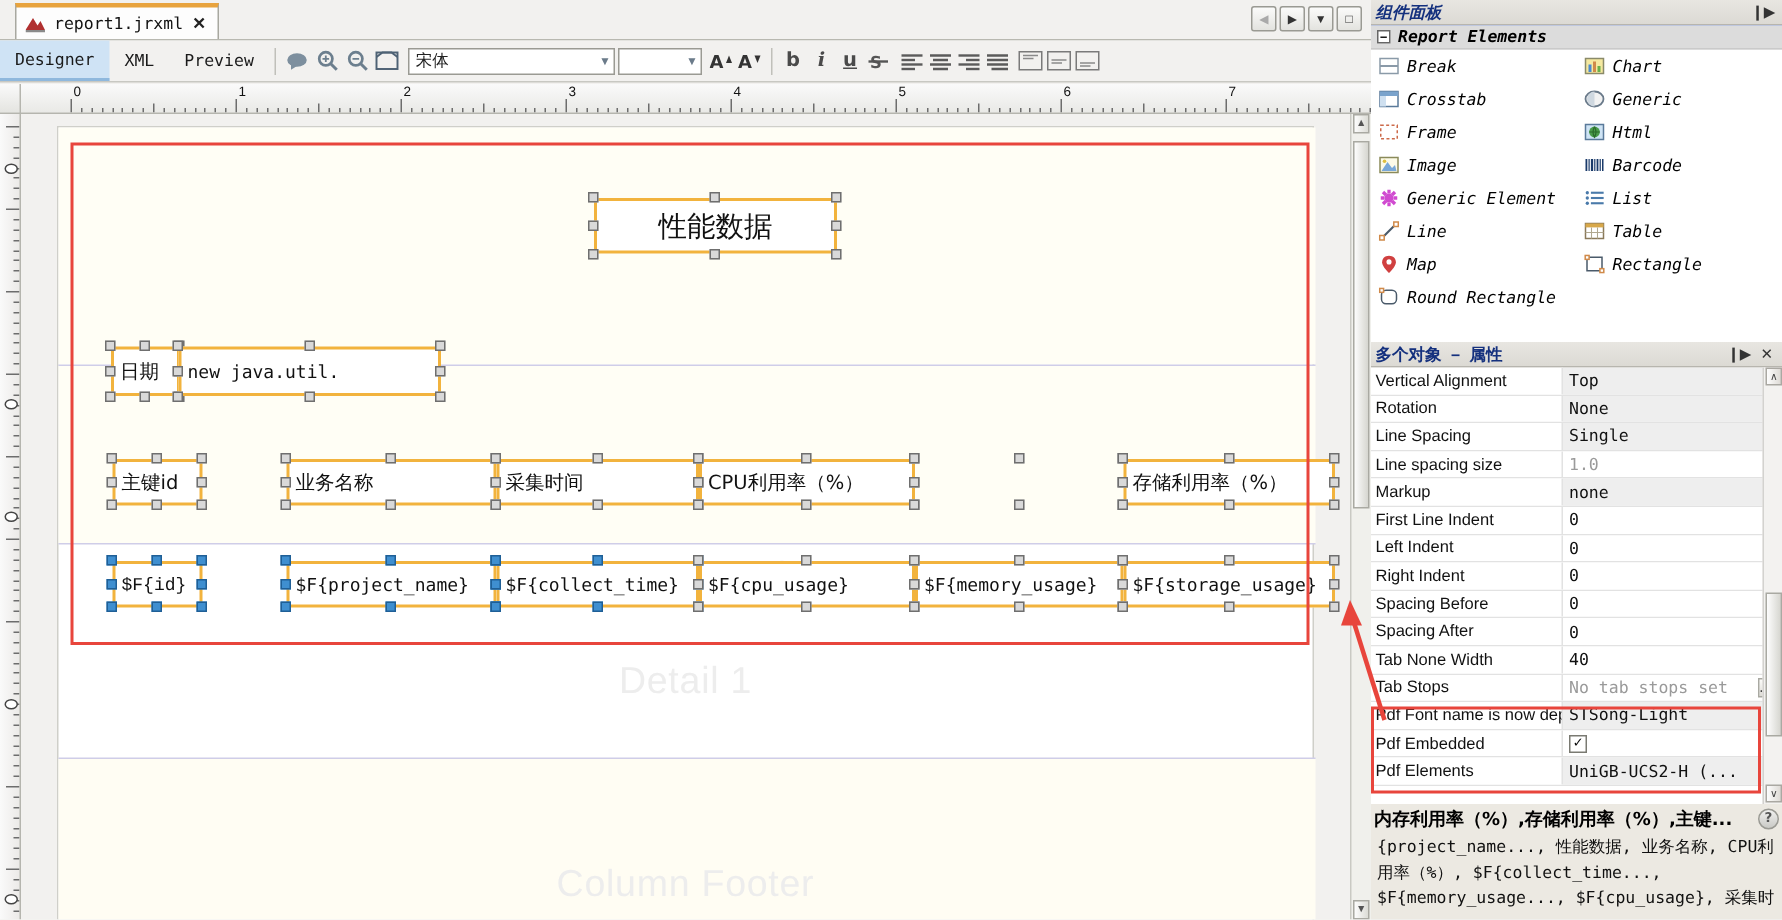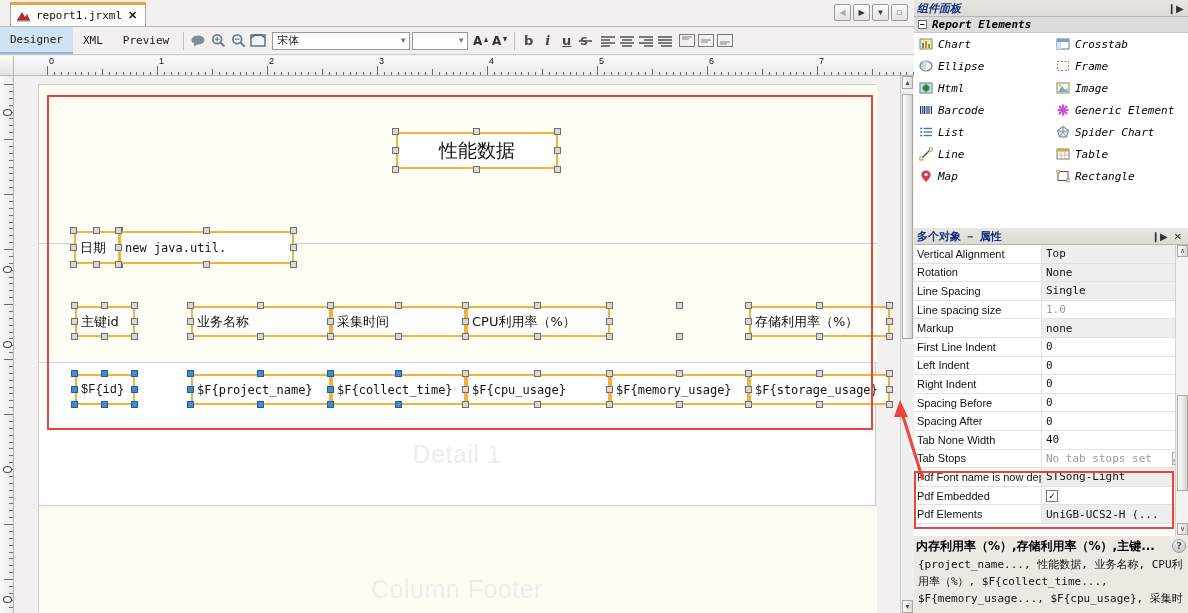--- a/index.html
+++ b/index.html
@@ -830,20 +830,29 @@
       </div>
       <div class="pal-body">
         <div class="pal-group">
           <span class="pal-expander">−</span>
           <span>Report Elements</span>
         </div>
         <div class="pal-grid" id="pal-grid">
             <div class="pal-item">
               <span class="pal-ico">
                 <svg width="14" height="14">
+                  <rect x="1" y="2" width="12" height="10" fill="#fff" stroke="#8a9aa8"></rect>
+                  <line x1="1" y1="7" x2="13" y2="7" stroke="#8a9aa8" stroke-width="1.4"></line>
+                </svg>
+              </span>
+              <span>Break</span>
+            </div>
+            <div class="pal-item">
+              <span class="pal-ico">
+                <svg width="14" height="14">
                   <rect x="1" y="2" width="12" height="10" fill="#f5e9a0" stroke="#8a8a6a"></rect>
                   <rect x="3" y="6" width="2" height="5" fill="#4a8ad0"></rect>
                   <rect x="6" y="4" width="2" height="7" fill="#d08a4a"></rect>
                   <rect x="9" y="7" width="2" height="4" fill="#6ab04a"></rect>
                 </svg>
               </span>
               <span>Chart</span>
             </div>
             <div class="pal-item">
               <span class="pal-ico">
@@ -855,21 +864,21 @@
               </span>
               <span>Crosstab</span>
             </div>
             <div class="pal-item">
               <span class="pal-ico">
                 <svg width="14" height="14">
                   <ellipse cx="7" cy="7" rx="6" ry="5" fill="#f2f2f2" stroke="#6a7a8a" stroke-width="1.2"></ellipse>
                   <path d="M7 2 A5 5 0 0 0 7 12" fill="#cfd8e0"></path>
                 </svg>
               </span>
-              <span>Ellipse</span>
+              <span>Generic</span>
             </div>
             <div class="pal-item">
               <span class="pal-ico">
                 <svg width="14" height="14">
                   <rect x="1.5" y="2.5" width="11" height="9" fill="#fff" stroke="#cc6a4a" stroke-dasharray="2,1.6"></rect>
                 </svg>
               </span>
               <span>Frame</span>
             </div>
             <div class="pal-item">
@@ -937,35 +946,20 @@
                     <rect x="4.6" y="6.3" width="8.5" height="1.4"></rect>
                     <rect x="4.6" y="9.8" width="8.5" height="1.4"></rect>
                   </g>
                 </svg>
               </span>
               <span>List</span>
             </div>
             <div class="pal-item">
               <span class="pal-ico">
                 <svg width="14" height="14">
-                  <polygon points="7,1.5 12.5,5.5 10.5,12 3.5,12 1.5,5.5" fill="#dfe7ee" stroke="#6a7a8a"></polygon>
-                  <g stroke="#6a7a8a" stroke-width=".7">
-                    <line x1="7" y1="7" x2="7" y2="1.5"></line>
-                    <line x1="7" y1="7" x2="12.5" y2="5.5"></line>
-                    <line x1="7" y1="7" x2="10.5" y2="12"></line>
-                    <line x1="7" y1="7" x2="3.5" y2="12"></line>
-                    <line x1="7" y1="7" x2="1.5" y2="5.5"></line>
-                  </g>
-                </svg>
-              </span>
-              <span>Spider Chart</span>
-            </div>
-            <div class="pal-item">
-              <span class="pal-ico">
-                <svg width="14" height="14">
                   <line x1="2.5" y1="11.5" x2="11.5" y2="2.5" stroke="#4a5a6a" stroke-width="1.4"></line>
                   <rect x="0.8" y="10" width="3" height="3" fill="#fff" stroke="#d08a4a"></rect>
                   <rect x="10.2" y="1" width="3" height="3" fill="#fff" stroke="#d08a4a"></rect>
                 </svg>
               </span>
               <span>Line</span>
             </div>
             <div class="pal-item">
               <span class="pal-ico">
                 <svg width="14" height="14">
@@ -992,20 +986,29 @@
             <div class="pal-item">
               <span class="pal-ico">
                 <svg width="14" height="14">
                   <rect x="2" y="2.5" width="10" height="9" fill="#fff" stroke="#4a5a6a"></rect>
                   <rect x="0.8" y="1.3" width="2.6" height="2.6" fill="#fff" stroke="#d08a4a"></rect>
                   <rect x="10.6" y="10.1" width="2.6" height="2.6" fill="#fff" stroke="#d08a4a"></rect>
                 </svg>
               </span>
               <span>Rectangle</span>
             </div>
+            <div class="pal-item">
+              <span class="pal-ico">
+                <svg width="14" height="14">
+                  <rect x="2" y="2.5" width="10" height="9" rx="3" ry="3" fill="#fff" stroke="#4a5a6a"></rect>
+                  <rect x="0.8" y="1.3" width="2.6" height="2.6" fill="#fff" stroke="#d08a4a"></rect>
+                </svg>
+              </span>
+              <span>Round Rectangle</span>
+            </div>
           </div>
       </div>
       <div class="pal-scroll">
         <div class="ar" style="top:17px;">∧</div>
         <div class="ar" style="top:180px;">∨</div>
       </div>
     </div>
 
     <div class="props">
       <div class="pnl-title">

